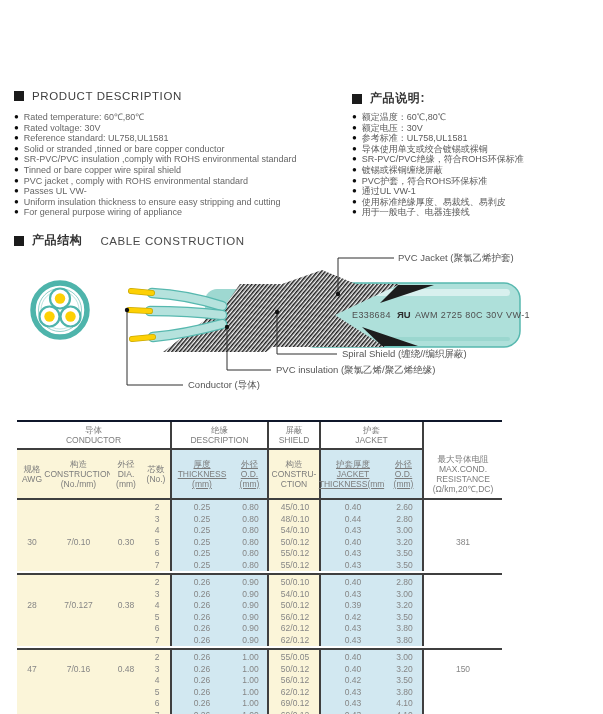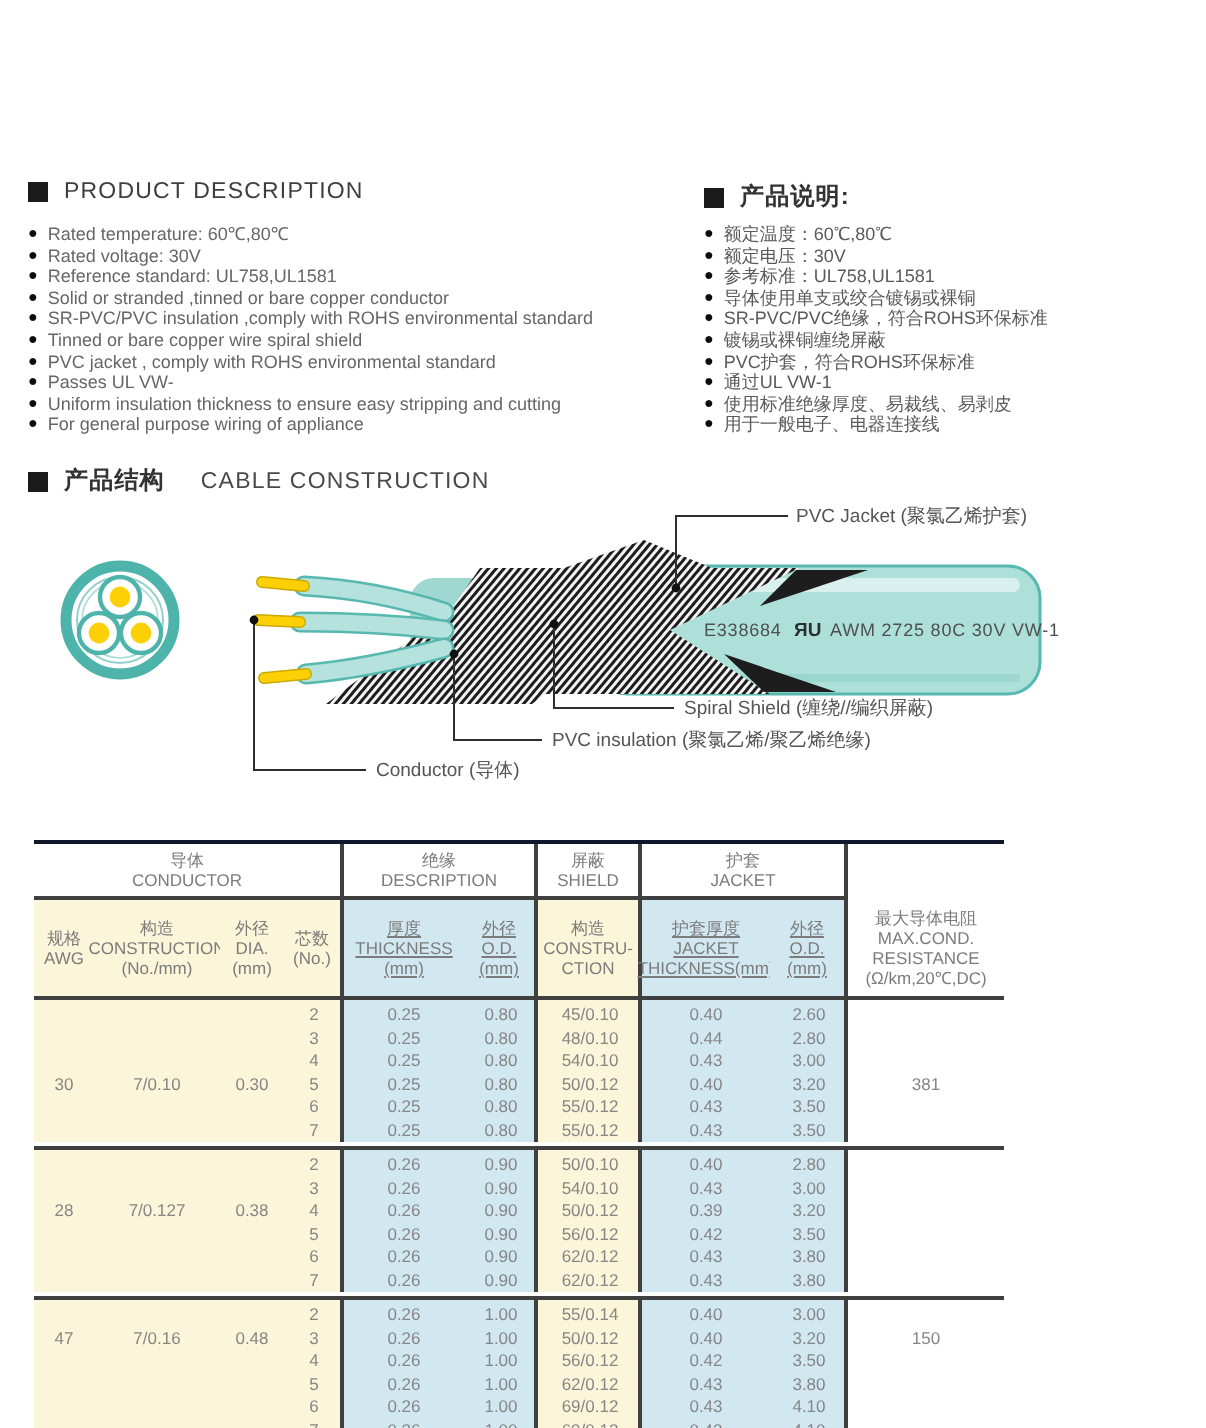--- a/index.html
+++ b/index.html
@@ -419,21 +419,21 @@
           <div class="bgc bg-b" style="grid-area: 1 / 8 / 8 / 9;"></div>
           <div class="bgc bg-b vl" style="grid-area: 1 / 9 / 8 / 10;"></div>
           <div class="bgc bg-w" style="grid-area: 1 / 10 / 8 / 11;"></div>
           <div class="spanc" style="grid-area: 1 / 1 / 8 / 2; padding-top: 13.5px;">47</div>
           <div class="spanc" style="grid-area: 1 / 2 / 8 / 3; padding-top: 13.5px;">7/0.16</div>
           <div class="spanc" style="grid-area: 1 / 3 / 8 / 4; padding-top: 13.5px;">0.48</div>
           <div class="spanc" style="grid-area: 1 / 10 / 8 / 11; padding-top: 13.5px;">150</div>
           <div class="dc" style="grid-area: 2 / 4 / 3 / 5;">2</div>
           <div class="dc" style="grid-area: 2 / 5 / 3 / 6;">0.26</div>
           <div class="dc" style="grid-area: 2 / 6 / 3 / 7;">1.00</div>
-          <div class="dc" style="grid-area: 2 / 7 / 3 / 8;">55/0.14</div>
+          <div class="dc" style="grid-area: 2 / 7 / 3 / 8;">55/0.05</div>
           <div class="dc" style="grid-area: 2 / 8 / 3 / 9;">0.40</div>
           <div class="dc" style="grid-area: 2 / 9 / 3 / 10;">3.00</div>
           <div class="dc" style="grid-area: 3 / 4 / 4 / 5;">3</div>
           <div class="dc" style="grid-area: 3 / 5 / 4 / 6;">0.26</div>
           <div class="dc" style="grid-area: 3 / 6 / 4 / 7;">1.00</div>
           <div class="dc" style="grid-area: 3 / 7 / 4 / 8;">50/0.12</div>
           <div class="dc" style="grid-area: 3 / 8 / 4 / 9;">0.40</div>
           <div class="dc" style="grid-area: 3 / 9 / 4 / 10;">3.20</div>
           <div class="dc" style="grid-area: 4 / 4 / 5 / 5;">4</div>
           <div class="dc" style="grid-area: 4 / 5 / 5 / 6;">0.26</div>

